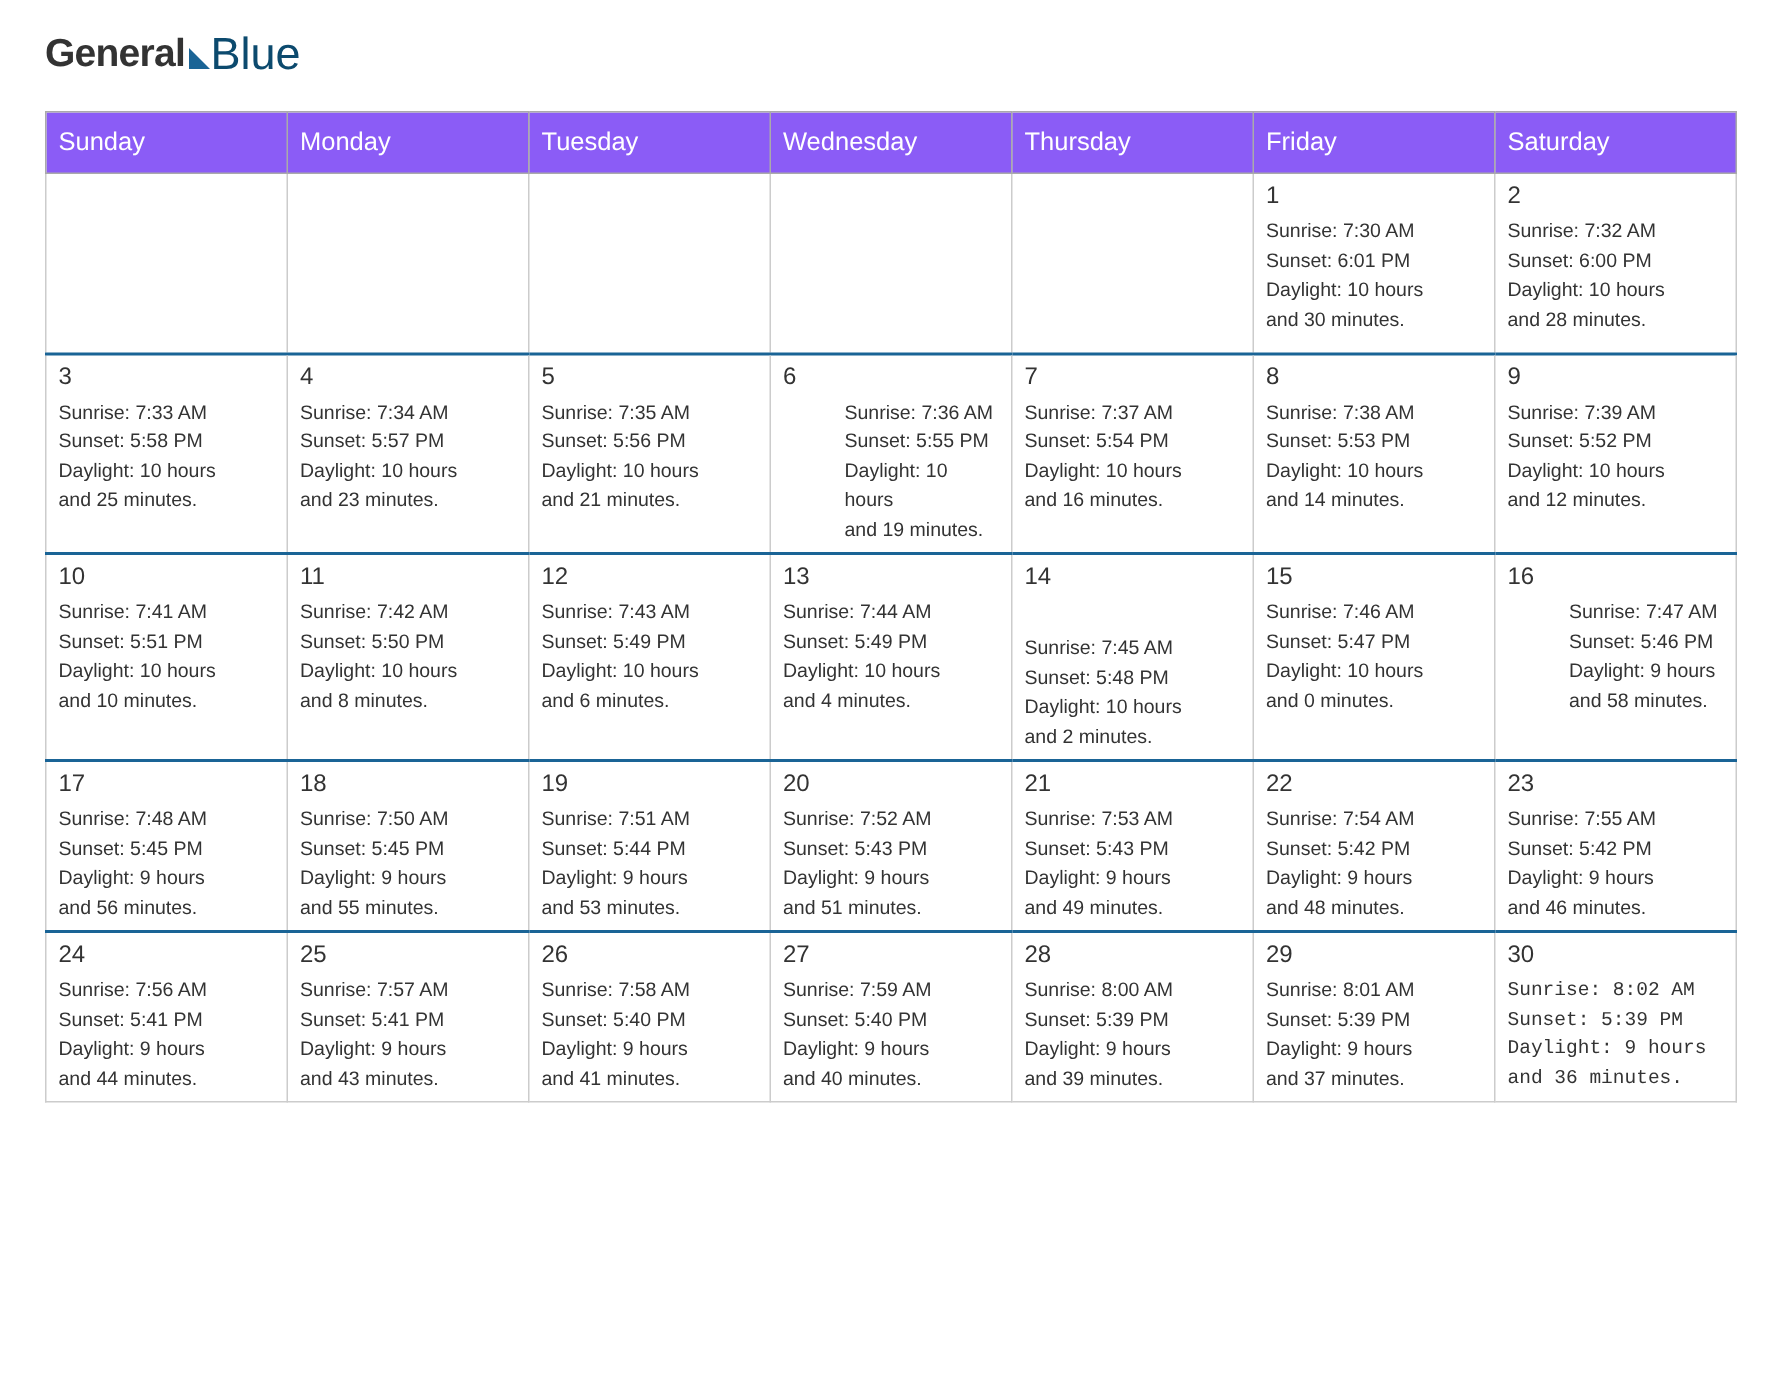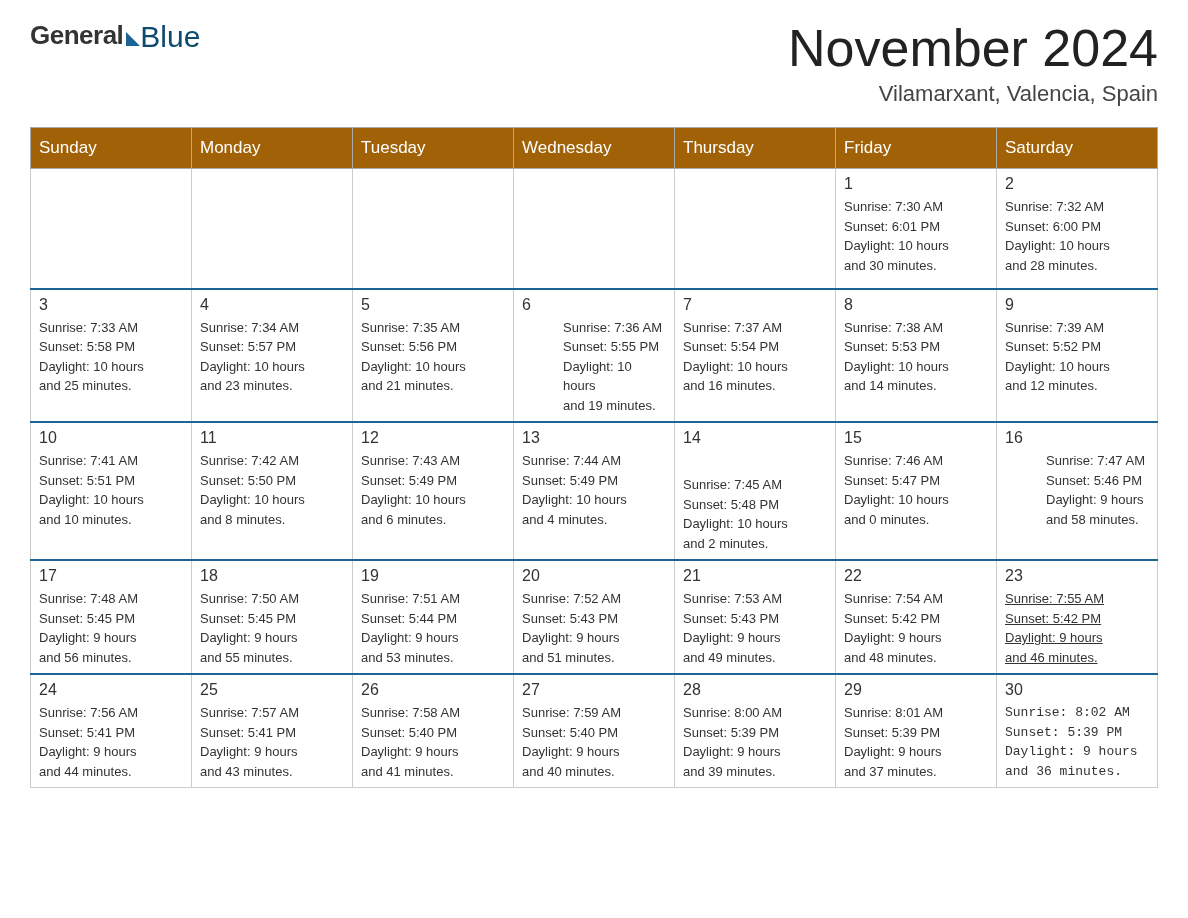--- a/index.html
+++ b/index.html
@@ -54,21 +54,21 @@
       font-size: 22px;
       color: #444;
       margin-top: 4px;
     }
     .calendar {
       width: 100%;
       border-collapse: collapse;
       border: 1px solid #aaa;
     }
     .calendar th {
-      background-color: #a16207;
+      background-color: #8b5cf6;
       color: #fff;
       font-size: 17px;
       font-weight: normal;
       padding: 10px 8px;
       text-align: left;
       border: 1px solid #aaa;
     }
     .calendar td {
       width: calc(100% / 7);
       vertical-align: top;
@@ -103,24 +103,20 @@
 <div class="header">
   <div class="logo">
     <div class="logo-top">
       <span class="logo-general">General</span>
       <div class="logo-triangle"></div>
     </div>
     <div style="display:flex; align-items:center; margin-left: 0;">
       <span style="font-size:30px; font-weight:normal; color:#0c4a6e; margin-left:0;">Blue</span>
     </div>
   </div>
-  <div class="title-section">
-    <div class="month-title">November 2024</div>
-    <div class="location-title">Vilamarxant, Valencia, Spain</div>
-  </div>
 </div>
 
 <table class="calendar">
   <thead>
     <tr>
     <th>Sunday</th>
         <th>Monday</th>
         <th>Tuesday</th>
         <th>Wednesday</th>
         <th>Thursday</th>
@@ -290,21 +286,21 @@
         </td>
         <td>
           <span class="day-number">22</span>
           <div class="day-info" style="white-space: pre-line;">Sunrise: 7:54 AM
 Sunset: 5:42 PM
 Daylight: 9 hours
 and 48 minutes.</div>
         </td>
         <td>
           <span class="day-number">23</span>
-          <div class="day-info" style="white-space: pre-line; text-decoration: underline;">Sunrise: 7:55 AM
+          <div class="day-info" style="white-space: pre-line;">Sunrise: 7:55 AM
 Sunset: 5:42 PM
 Daylight: 9 hours
 and 46 minutes.</div>
         </td>
       </tr>
       <tr class="row-separator">
         <td>
           <span class="day-number">24</span>
           <div class="day-info" style="white-space: pre-line;">Sunrise: 7:56 AM
 Sunset: 5:41 PM

